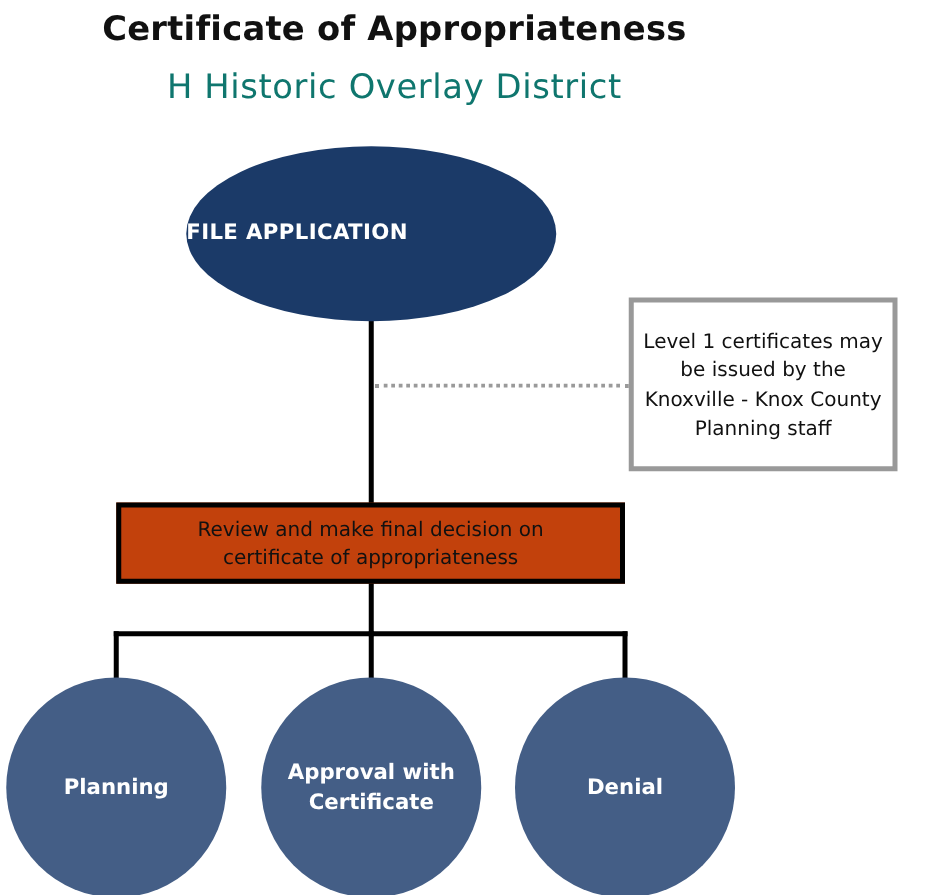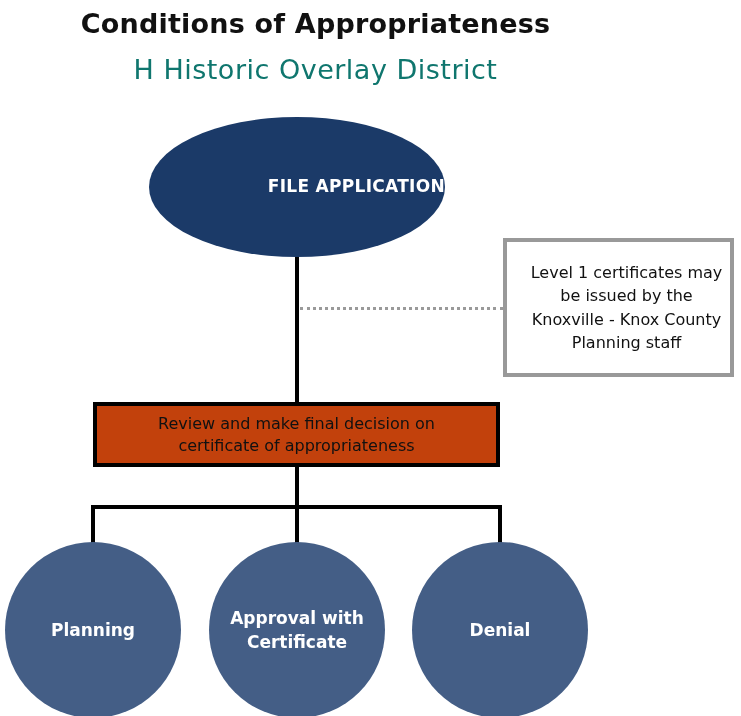--- a/index.html
+++ b/index.html
@@ -4,21 +4,21 @@
   <style>
     html, body { margin: 0; padding: 0; background: #ffffff; }
     body { width: 741px; height: 716px; position: relative; overflow: hidden;
            font-family: "DejaVu Sans", "Liberation Sans", sans-serif; color: #111; }
     .title { position: absolute; left: 0; width: 631px; top: 8px; text-align: center;
              font-weight: bold; font-size: 27px; letter-spacing: 0.2px; color: #111; }
     .subtitle { position: absolute; left: 0; width: 631px; top: 54px; text-align: center;
                 font-size: 27px; letter-spacing: 0.5px; color: #0f766e; }
     .ellipse { position: absolute; left: 149px; top: 117px; width: 296px; height: 140px;
                border-radius: 50%; background: #1b3a68; color: #fff; text-align: center;
-               display: flex; flex-direction: column; justify-content: center; align-items: flex-end; }
+               display: flex; flex-direction: column; justify-content: center; align-items: flex-start; }
     .ellipse .h { font-weight: bold; font-size: 17px; letter-spacing: 0.3px; margin-bottom: 2px; }
     .ellipse .s { font-size: 15px; line-height: 20px; width: 200px; }
     .line { position: absolute; background: #000; }
     .dotted { position: absolute; left: 300px; top: 307px; width: 203px; height: 0;
               border-top: 3px dotted #9a9a9a; }
     .note { position: absolute; left: 503px; top: 238px; width: 207px; height: 131px;
             border: 4px solid #999999; background: #fff; text-align: center;
             font-size: 16px; line-height: 23.5px; color: #111;
             display: flex; align-items: center; justify-content: center; box-sizing: content-box; }
     .note span { display: block; width: 200px; }
@@ -29,36 +29,36 @@
     .review span { display: block; width: 360px; }
     .circle { position: absolute; width: 176px; height: 176px; border-radius: 50%;
               background: #445e86; color: #fff; font-weight: bold; font-size: 17px;
               line-height: 24px; text-align: center;
               display: flex; align-items: center; justify-content: center; }
     .circle span { display: block; width: 150px; }
   </style>
 </head>
 <body>
 
-<div class="title">Conditions of Appropriateness</div>
+<div class="title">Certificate of Appropriateness</div>
 <div class="subtitle">H Historic Overlay District</div>
 
 <div class="line" style="left: 295px; top: 255px; width: 4px; height: 149px; background: rgb(0, 0, 0);"></div>
 <div class="dotted" style="border-top-color: rgb(154, 154, 154);"></div>
 <div class="line" style="left: 295px; top: 465px; width: 4px; height: 44px; background: rgb(0, 0, 0);"></div>
 <div class="line" style="left: 91px; top: 505px; width: 411px; height: 4px; background: rgb(0, 0, 0);"></div>
 <div class="line" style="left: 91px; top: 505px; width: 4px; height: 45px; background: rgb(0, 0, 0);"></div>
 <div class="line" style="left: 295px; top: 505px; width: 4px; height: 45px; background: rgb(0, 0, 0);"></div>
 <div class="line" style="left: 498px; top: 505px; width: 4px; height: 45px; background: rgb(0, 0, 0);"></div>
 
 <div class="ellipse" style="background: rgb(27, 58, 104);">
   <div class="h">FILE APPLICATION</div>
 </div>
 
-<div class="note" style="border-color: rgb(153, 153, 153); padding-left: 16px;">
+<div class="note" style="border-color: rgb(153, 153, 153);">
   <span>Level 1 certificates may be issued by the Knoxville - Knox County Planning staff</span>
 </div>
 
 <div class="review">
   <span>Review and make final decision on certificate of appropriateness</span>
 </div>
 
 <div class="circle" style="left: 5px; top: 542px; background: rgb(68, 94, 134);">
   <span>Planning</span>
 </div>

